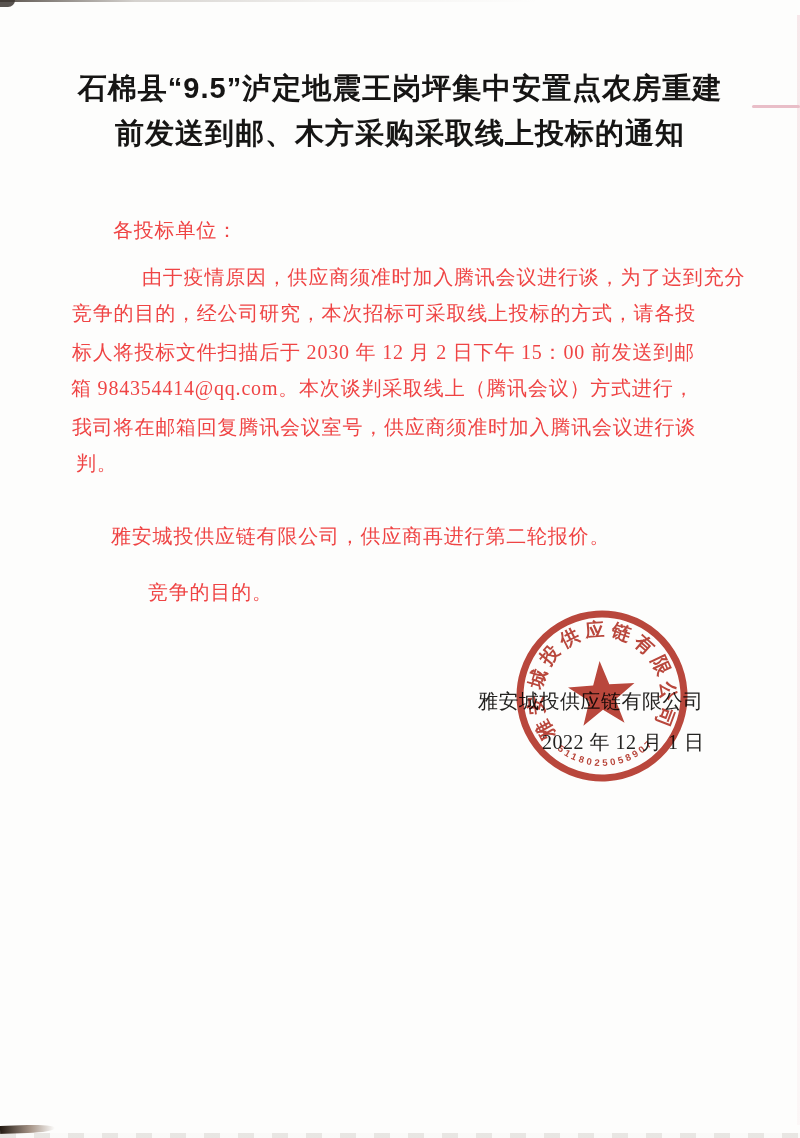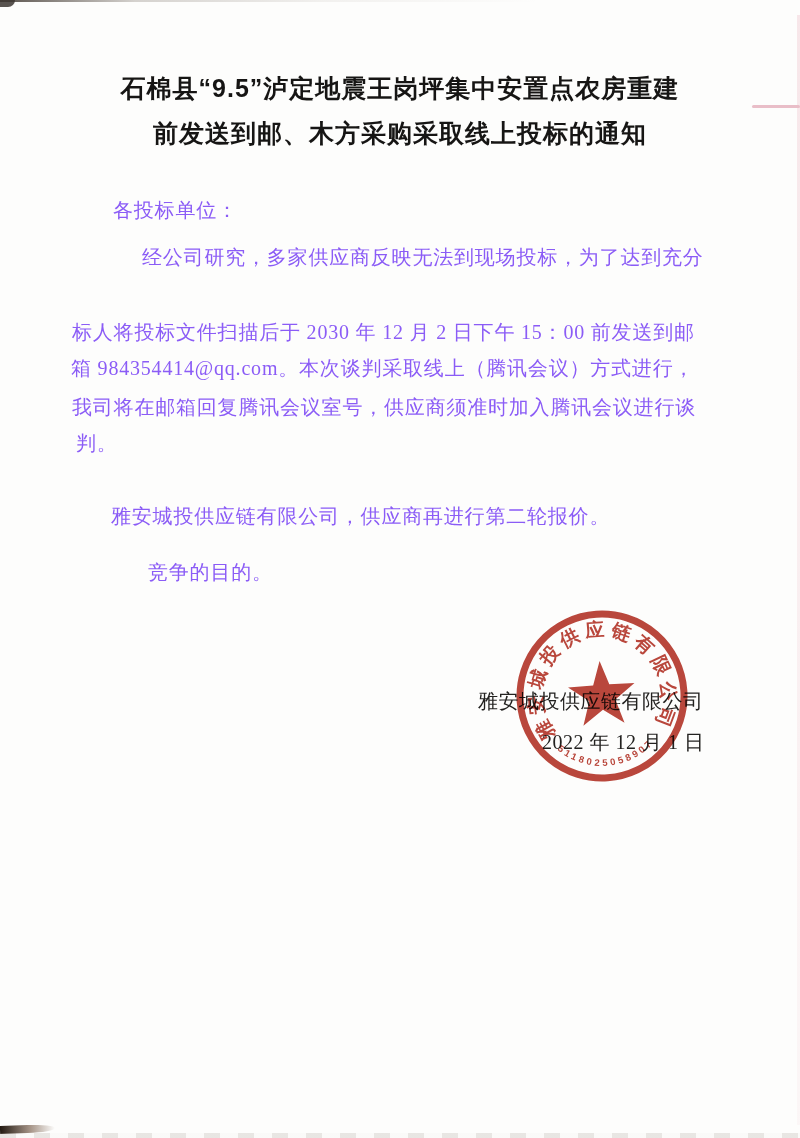--- a/index.html
+++ b/index.html
@@ -28,34 +28,35 @@
   .art-bottom-noise { bottom:0; left:0; width:100%; height:5px;
     background: repeating-linear-gradient(90deg, rgba(150,140,128,.20) 0 16px, rgba(205,200,192,.06) 16px 34px); }
 
   
   .title {
     position: absolute;
     top: 66px; left: 0; width: 100%;
     text-align: center;
     font-family: "Liberation Sans", "DejaVu Sans", sans-serif;
     font-weight: bold;
-    font-size: 25px;
+    font-size: 29px;
     line-height: 45px;
     letter-spacing: 1px;
     color: #161514;
   }
 
   
   .bline {
     position: absolute;
     font-size: 20px;
     line-height: 22px;
     letter-spacing: 0.8px;
     white-space: nowrap;
-    color: #8b5cf6;
+    color: #ef4444;
+    margin-top: 20px;
   }
   .l0 { top: 199px; left: 113px; }
   .l1 { top: 246px; left: 142px; }
   .l2 { top: 282px; left: 72px;  }
   .l3 { top: 321px; left: 72px;  }
   .l4 { top: 357px; left: 71px;  }
   .l5 { top: 396px; left: 72px;  }
   .l6 { top: 432px; left: 76px;  }
   .l7 { top: 505px; left: 111px; }
   .l8 { top: 561px; left: 148px; }
@@ -91,21 +92,22 @@
   <div class="art art-right-v"></div>
   <div class="art art-bottom-left"></div>
   <div class="art art-bottom-noise"></div>
 
   <div class="title">
     <div>石棉县“9.5”泸定地震王岗坪集中安置点农房重建</div>
     <div>前发送到邮、木方采购采取线上投标的通知</div>
   </div>
 
   <div class="bline l0">各投标单位：</div>
-  <div class="bline l1">经公司研究，多家供应商反映无法到现场投标，为了达到充分</div>
+  <div class="bline l1">由于疫情原因，供应商须准时加入腾讯会议进行谈，为了达到充分</div>
+  <div class="bline l2">竞争的目的，经公司研究，本次招标可采取线上投标的方式，请各投</div>
   <div class="bline l3">标人将投标文件扫描后于 2030 年 12 月 2 日下午 15：00 前发送到邮</div>
   <div class="bline l4">箱 984354414@qq.com。本次谈判采取线上（腾讯会议）方式进行，</div>
   <div class="bline l5">我司将在邮箱回复腾讯会议室号，供应商须准时加入腾讯会议进行谈</div>
   <div class="bline l6">判。</div>
   <div class="bline l7">雅安城投供应链有限公司，供应商再进行第二轮报价。</div>
   <div class="bline l8">竞争的目的。</div>
 
   <div class="company">雅安城投供应链有限公司</div>
   <div class="date">2022 年 12 月 1 日</div>
 

